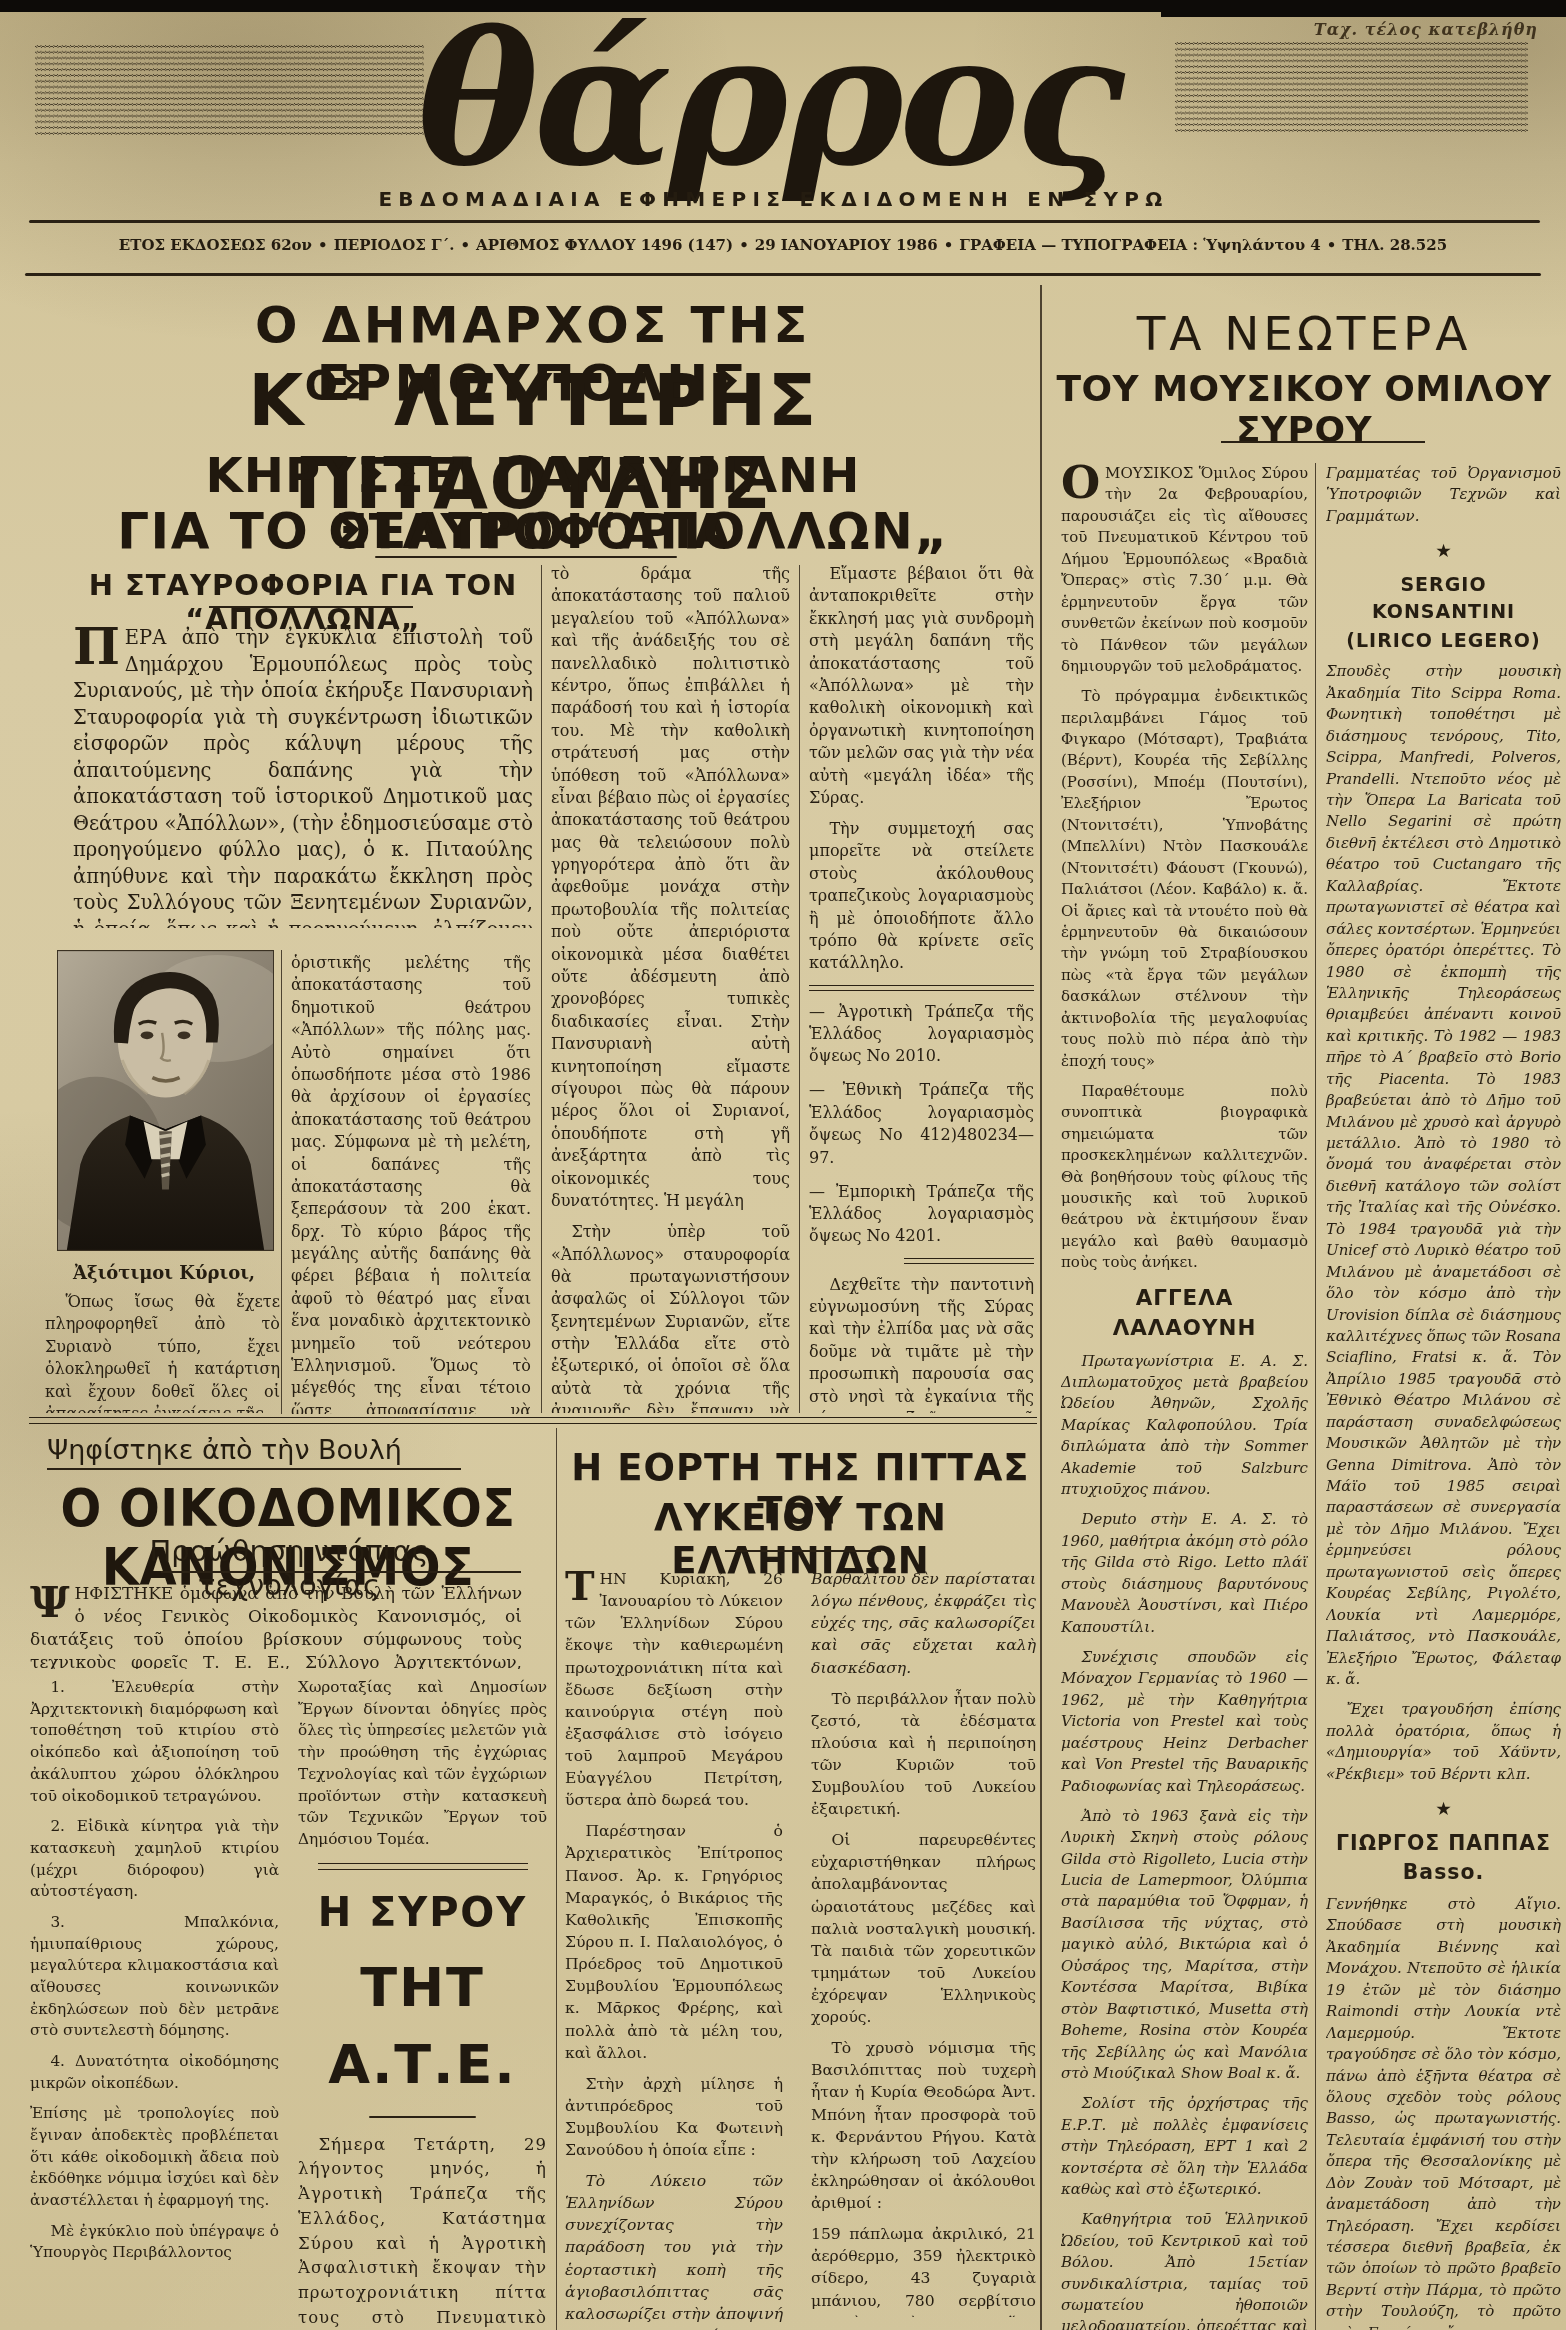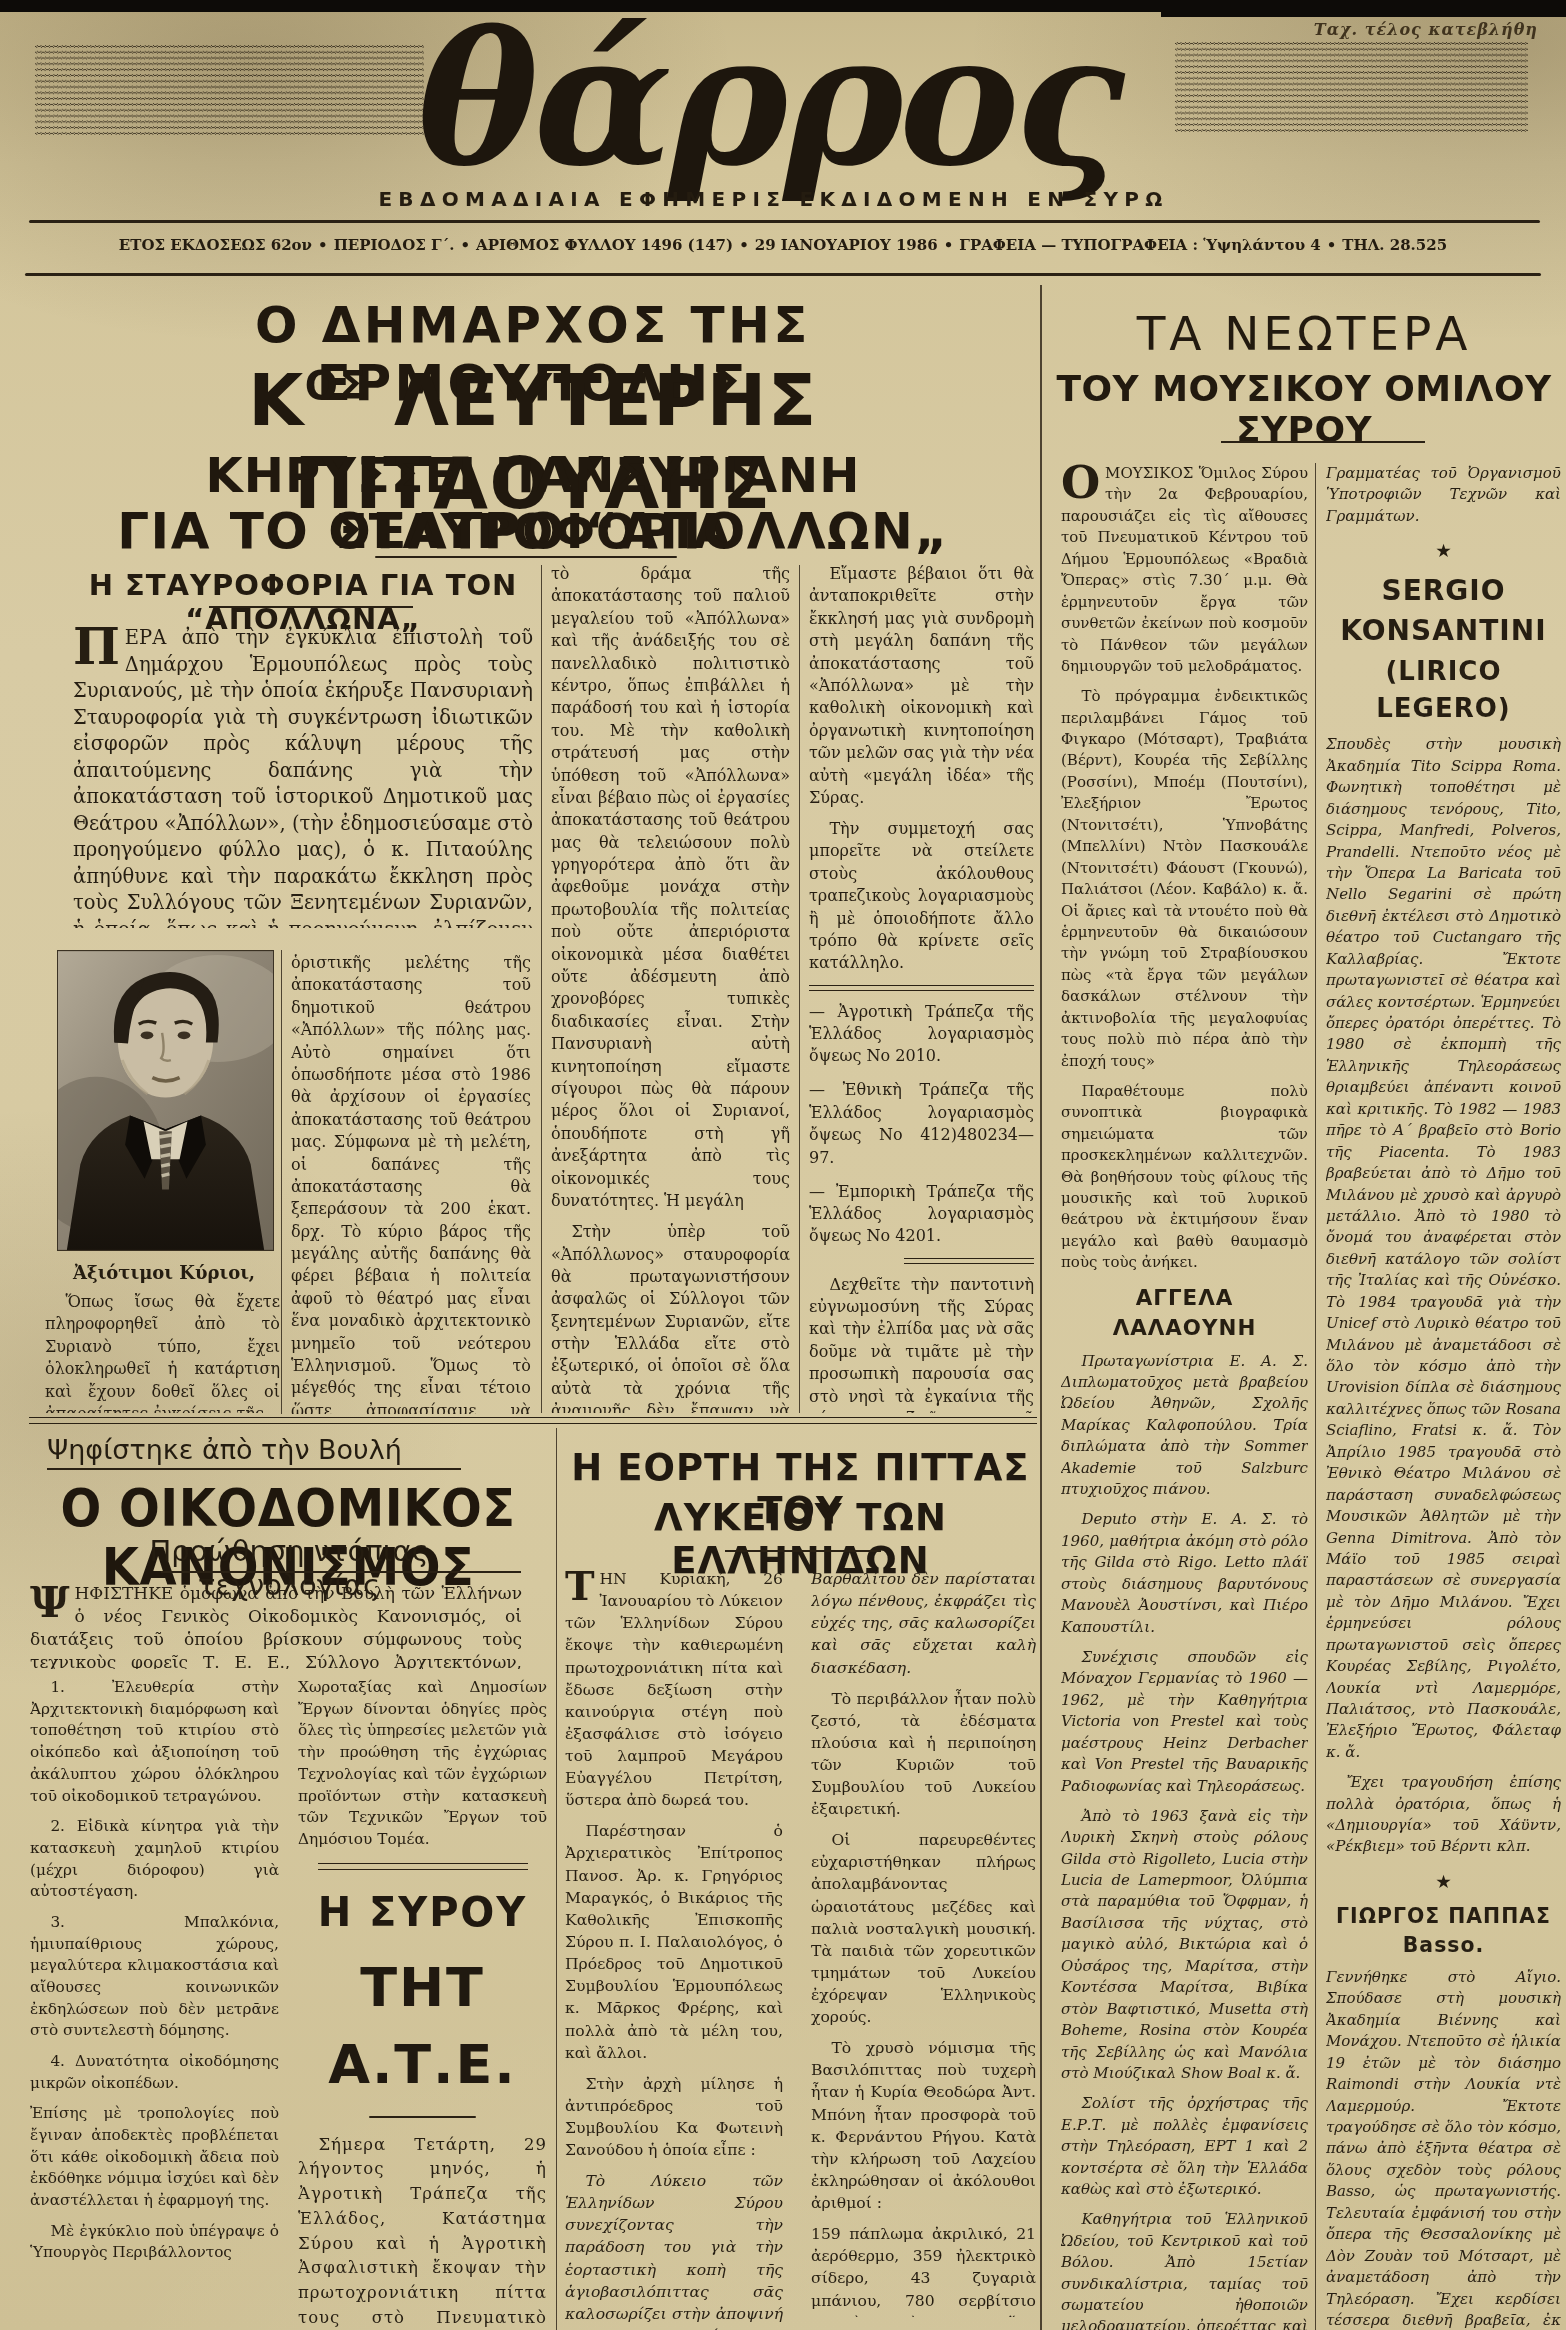--- a/index.html
+++ b/index.html
@@ -234,22 +234,22 @@
     <p class="ind it">Συνέχισις σπουδῶν εἰς Μόναχον Γερμανίας τὸ 1960 — 1962, μὲ τὴν Καθηγήτρια Victoria von Prestel καὶ τοὺς μαέστρους Heinz Derbacher καὶ Von Prestel τῆς Βαυαρικῆς Ραδιοφωνίας καὶ Τηλεοράσεως.</p>
     <p class="ind it">Ἀπὸ τὸ 1963 ξανὰ εἰς τὴν Λυρικὴ Σκηνὴ στοὺς ρόλους Gilda στὸ Rigolleto, Lucia στὴν Lucia de Lamepmoor, Ὀλύμπια στὰ παραμύθια τοῦ Ὄφφμαν, ἡ Βασίλισσα τῆς νύχτας, στὸ μαγικὸ αὐλό, Βικτώρια καὶ ὁ Οὐσάρος της, Μαρίτσα, στὴν Κοντέσσα Μαρίτσα, Βιβίκα στὸν Βαφτιστικό, Musetta στὴ Boheme, Rosina στὸν Κουρέα τῆς Σεβίλλης ὡς καὶ Μανόλια στὸ Μιούζικαλ Show Boal κ. ἄ.</p>
     <p class="ind it">Σολίστ τῆς ὀρχήστρας τῆς Ε.Ρ.Τ. μὲ πολλὲς ἐμφανίσεις στὴν Τηλεόραση, ΕΡΤ 1 καὶ 2 κοντσέρτα σὲ ὅλη τὴν Ἑλλάδα καθὼς καὶ στὸ ἐξωτερικό.</p>
     <p class="ind it">Καθηγήτρια τοῦ Ἑλληνικοῦ Ὠδείου, τοῦ Κεντρικοῦ καὶ τοῦ Βόλου. Ἀπὸ 15ετίαν συνδικαλίστρια, ταμίας τοῦ σωματείου ἠθοποιῶν μελοδραματείου, ὀπερέττας καὶ πολλὰ χρόνια πρόεδρος τοῦ ταμείου ὑγείας Σ.Η.Μ.Ο.</p>
 
   </div>
 
   <div class="abs just hidden-overflow" style="left:1326px;top:463px;width:235px;height:1867px;font-size:15px;line-height:1.43;">
     <p class="it">Γραμματέας τοῦ Ὀργανισμοῦ Ὑποτροφιῶν Τεχνῶν καὶ Γραμμάτων.</p>
     <div class="star-sep">★</div>
-    <div class="bio-hd sans" style="font-size:28px;margin-bottom:1.9px;">SERGIO KONSANTINI</div>
-    <div class="bio-hd sans" style="font-size:26px;margin-top:0;">(LIRICO LEGERO)</div>
+    <div class="bio-hd sans" style="font-size:19px;margin-bottom:1.9px;">SERGIO KONSANTINI</div>
+    <div class="bio-hd sans" style="font-size:19px;margin-top:0;">(LIRICO LEGERO)</div>
     <p class="it">Σπουδὲς στὴν μουσικὴ Ἀκαδημία Tito Scippa Roma. Φωνητικὴ τοποθέτησι μὲ διάσημους τενόρους, Tito, Scippa, Manfredi, Polveros, Prandelli. Ντεποῦτο νέος μὲ τὴν Ὄπερα La Baricata τοῦ Nello Segarini σὲ πρώτη διεθνῆ ἐκτέλεσι στὸ Δημοτικὸ θέατρο τοῦ Cuctangaro τῆς Καλλαβρίας. Ἔκτοτε πρωταγωνιστεῖ σὲ θέατρα καὶ σάλες κοντσέρτων. Ἑρμηνεύει ὄπερες ὀρατόρι ὀπερέττες. Τὸ 1980 σὲ ἐκπομπὴ τῆς Ἑλληνικῆς Τηλεοράσεως θριαμβεύει ἀπέναντι κοινοῦ καὶ κριτικῆς. Τὸ 1982 — 1983 πῆρε τὸ Α΄ βραβεῖο στὸ Borio τῆς Piacenta. Τὸ 1983 βραβεύεται ἀπὸ τὸ Δῆμο τοῦ Μιλάνου μὲ χρυσὸ καὶ ἀργυρὸ μετάλλιο. Ἀπὸ τὸ 1980 τὸ ὄνομά του ἀναφέρεται στὸν διεθνῆ κατάλογο τῶν σολίστ τῆς Ἰταλίας καὶ τῆς Οὐνέσκο. Τὸ 1984 τραγουδᾶ γιὰ τὴν Unicef στὸ Λυρικὸ θέατρο τοῦ Μιλάνου μὲ ἀναμετάδοσι σὲ ὅλο τὸν κόσμο ἀπὸ τὴν Urovision δίπλα σὲ διάσημους καλλιτέχνες ὅπως τῶν Rosana Sciaflino, Fratsi κ. ἄ. Τὸν Ἀπρίλιο 1985 τραγουδᾶ στὸ Ἐθνικὸ Θέατρο Μιλάνου σὲ παράσταση συναδελφώσεως Μουσικῶν Ἀθλητῶν μὲ τὴν Genna Dimitrova. Ἀπὸ τὸν Μάϊο τοῦ 1985 σειραὶ παραστάσεων σὲ συνεργασία μὲ τὸν Δῆμο Μιλάνου. Ἔχει ἑρμηνεύσει ρόλους πρωταγωνιστοῦ σεὶς ὄπερες Κουρέας Σεβίλης, Ριγολέτο, Λουκία ντὶ Λαμερμόρε, Παλιάτσος, ντὸ Πασκουάλε, Ἐλεξήριο Ἔρωτος, Φάλεταφ κ. ἄ.</p>
     <p class="ind it">Ἔχει τραγουδήση ἐπίσης πολλὰ ὀρατόρια, ὅπως ἡ «Δημιουργία» τοῦ Χάϋντν, «Ρέκβιεμ» τοῦ Βέρντι κλπ.</p>
     <div class="star-sep">★</div>
     <div class="bio-hd sans" style="font-size:20.4px;">ΓΙΩΡΓΟΣ ΠΑΠΠΑΣ Basso.</div>
     <p class="it">Γεννήθηκε στὸ Αἴγιο. Σπούδασε στὴ μουσικὴ Ἀκαδημία Βιέννης καὶ Μονάχου. Ντεποῦτο σὲ ἡλικία 19 ἐτῶν μὲ τὸν διάσημο Raimondi στὴν Λουκία ντὲ Λαμερμούρ. Ἔκτοτε τραγούδησε σὲ ὅλο τὸν κόσμο, πάνω ἀπὸ ἑξῆντα θέατρα σὲ ὅλους σχεδὸν τοὺς ρόλους Basso, ὡς πρωταγωνιστής. Τελευταία ἐμφάνισή του στὴν ὄπερα τῆς Θεσσαλονίκης μὲ Δὸν Ζουὰν τοῦ Μότσαρτ, μὲ ἀναμετάδοση ἀπὸ τὴν Τηλεόραση. Ἔχει κερδίσει τέσσερα διεθνῆ βραβεῖα, ἐκ τῶν ὁποίων τὸ πρῶτο βραβεῖο Βερντί στὴν Πάρμα, τὸ πρῶτο στὴν Τουλούζη, τὸ πρῶτο στὴν Γενεύη κ. ἄ.</p>
 
   </div>
 
 </div>
 

